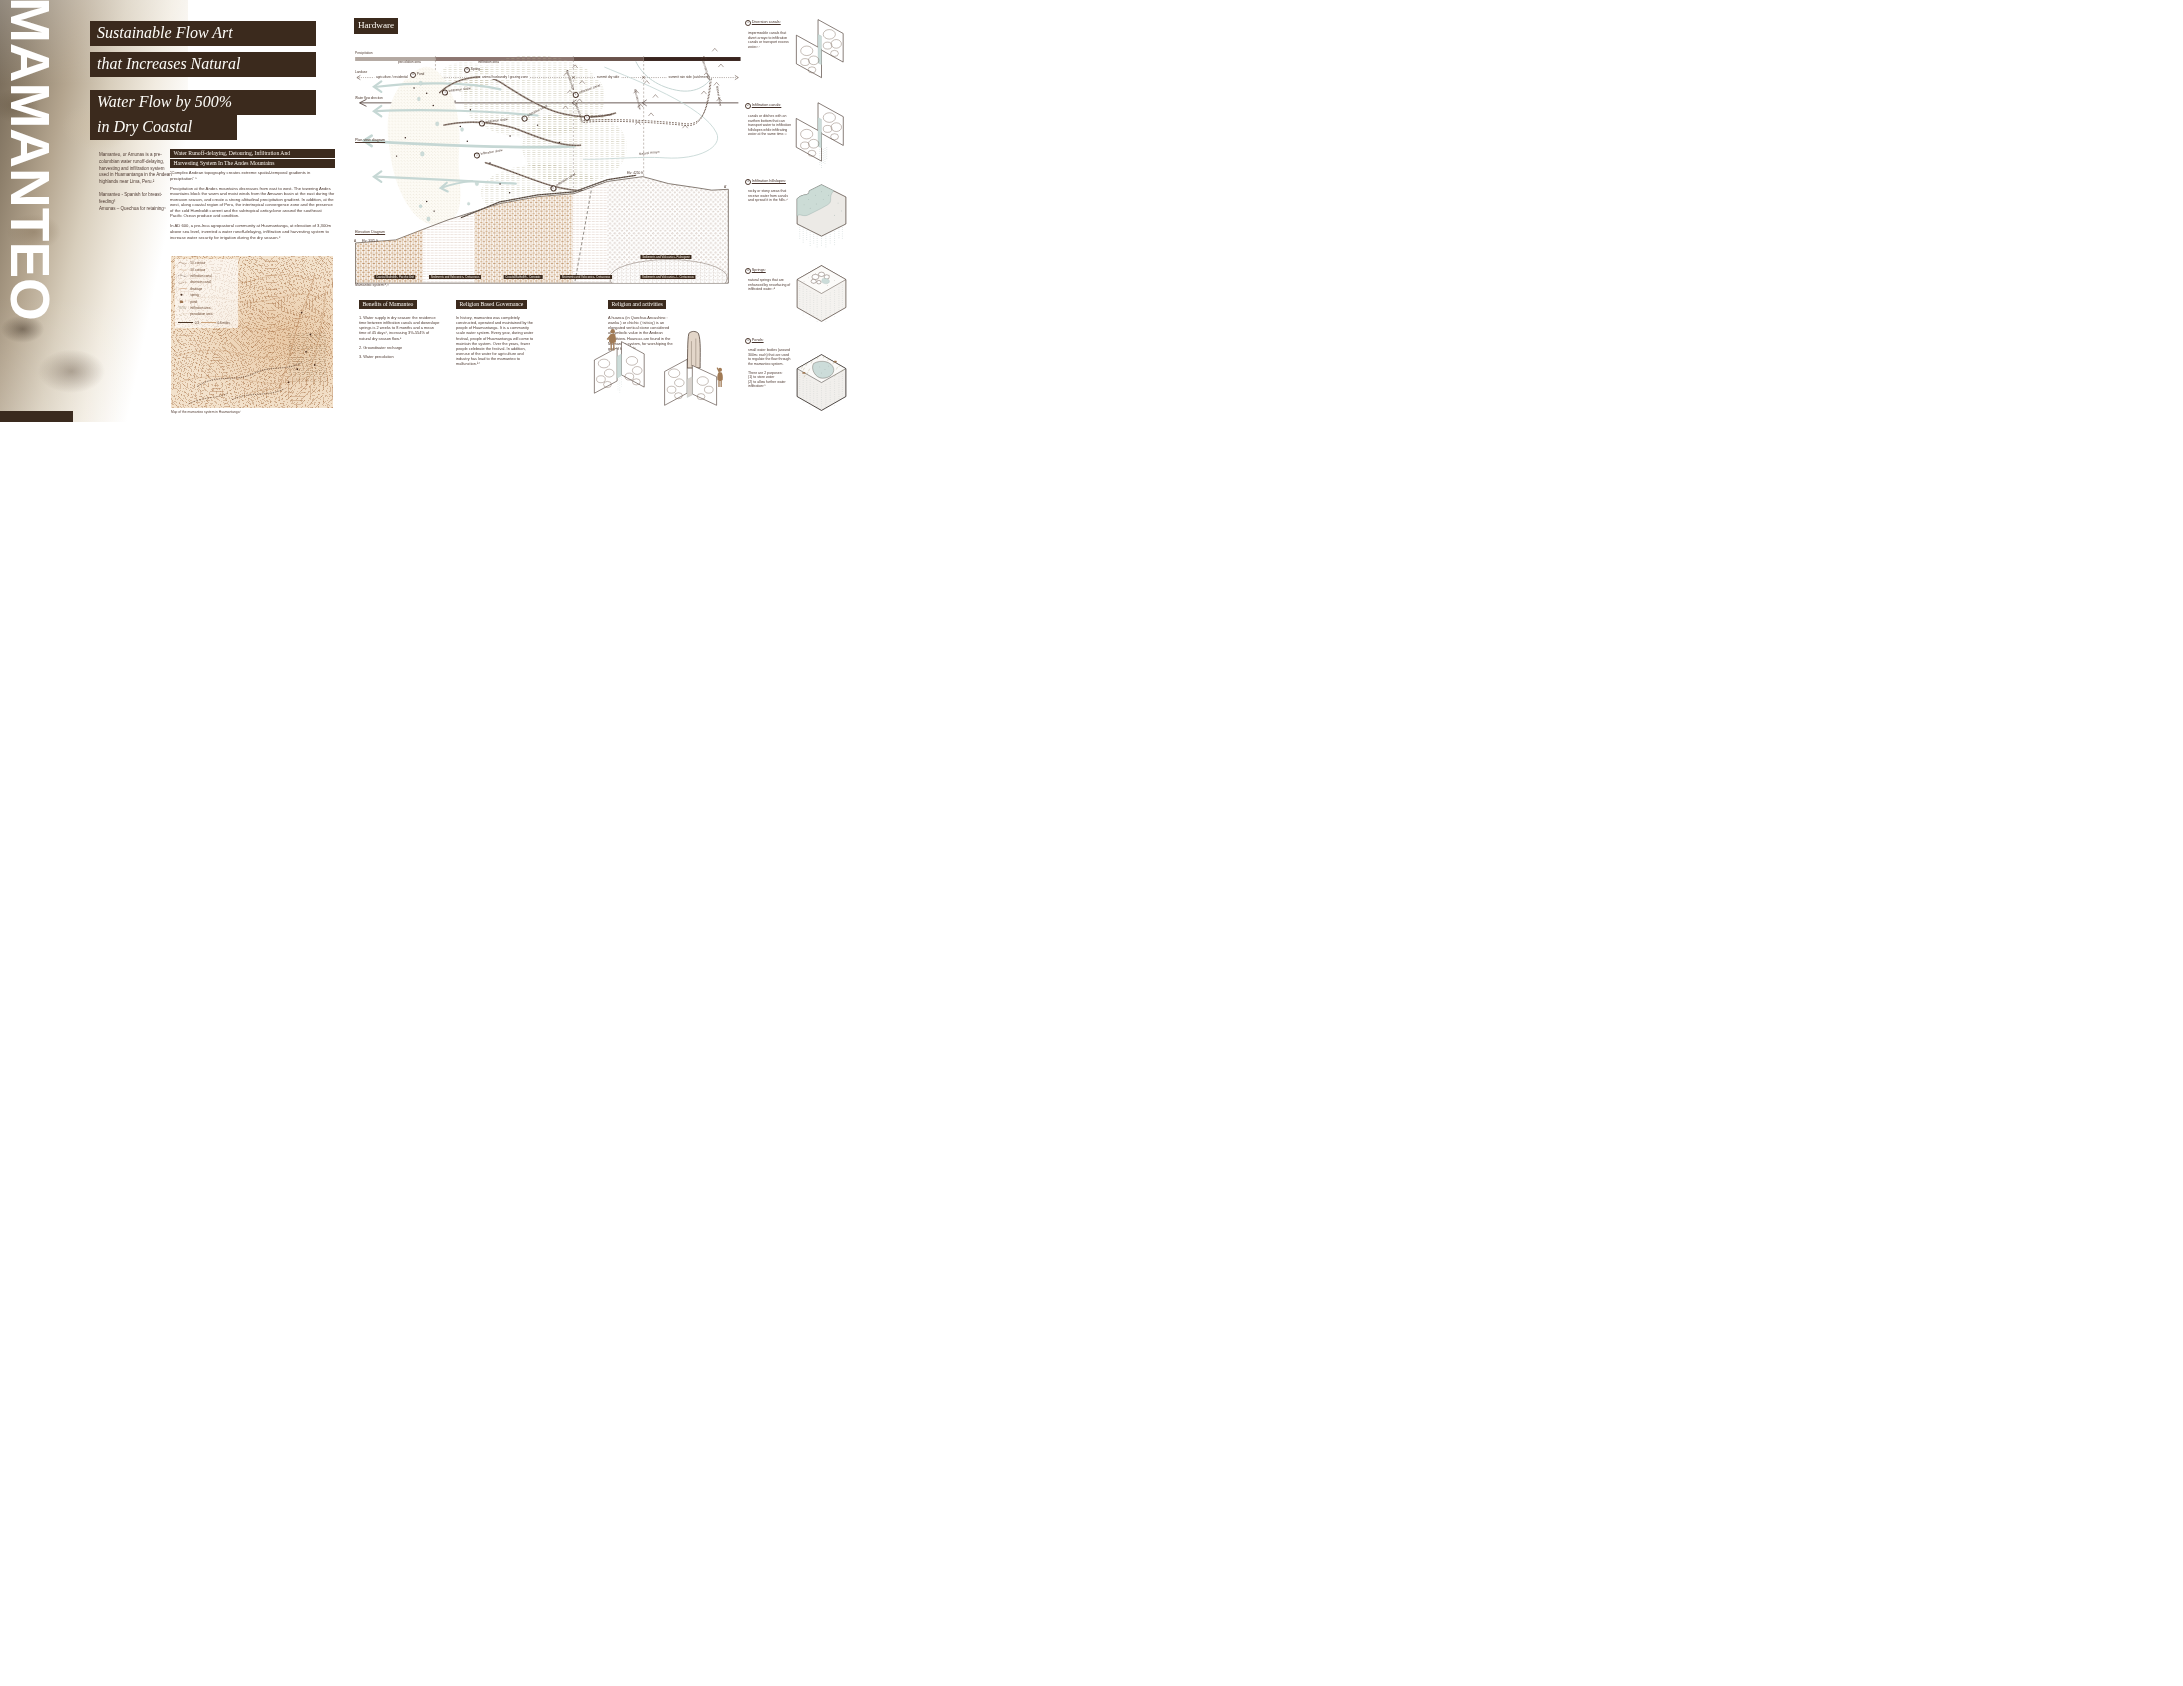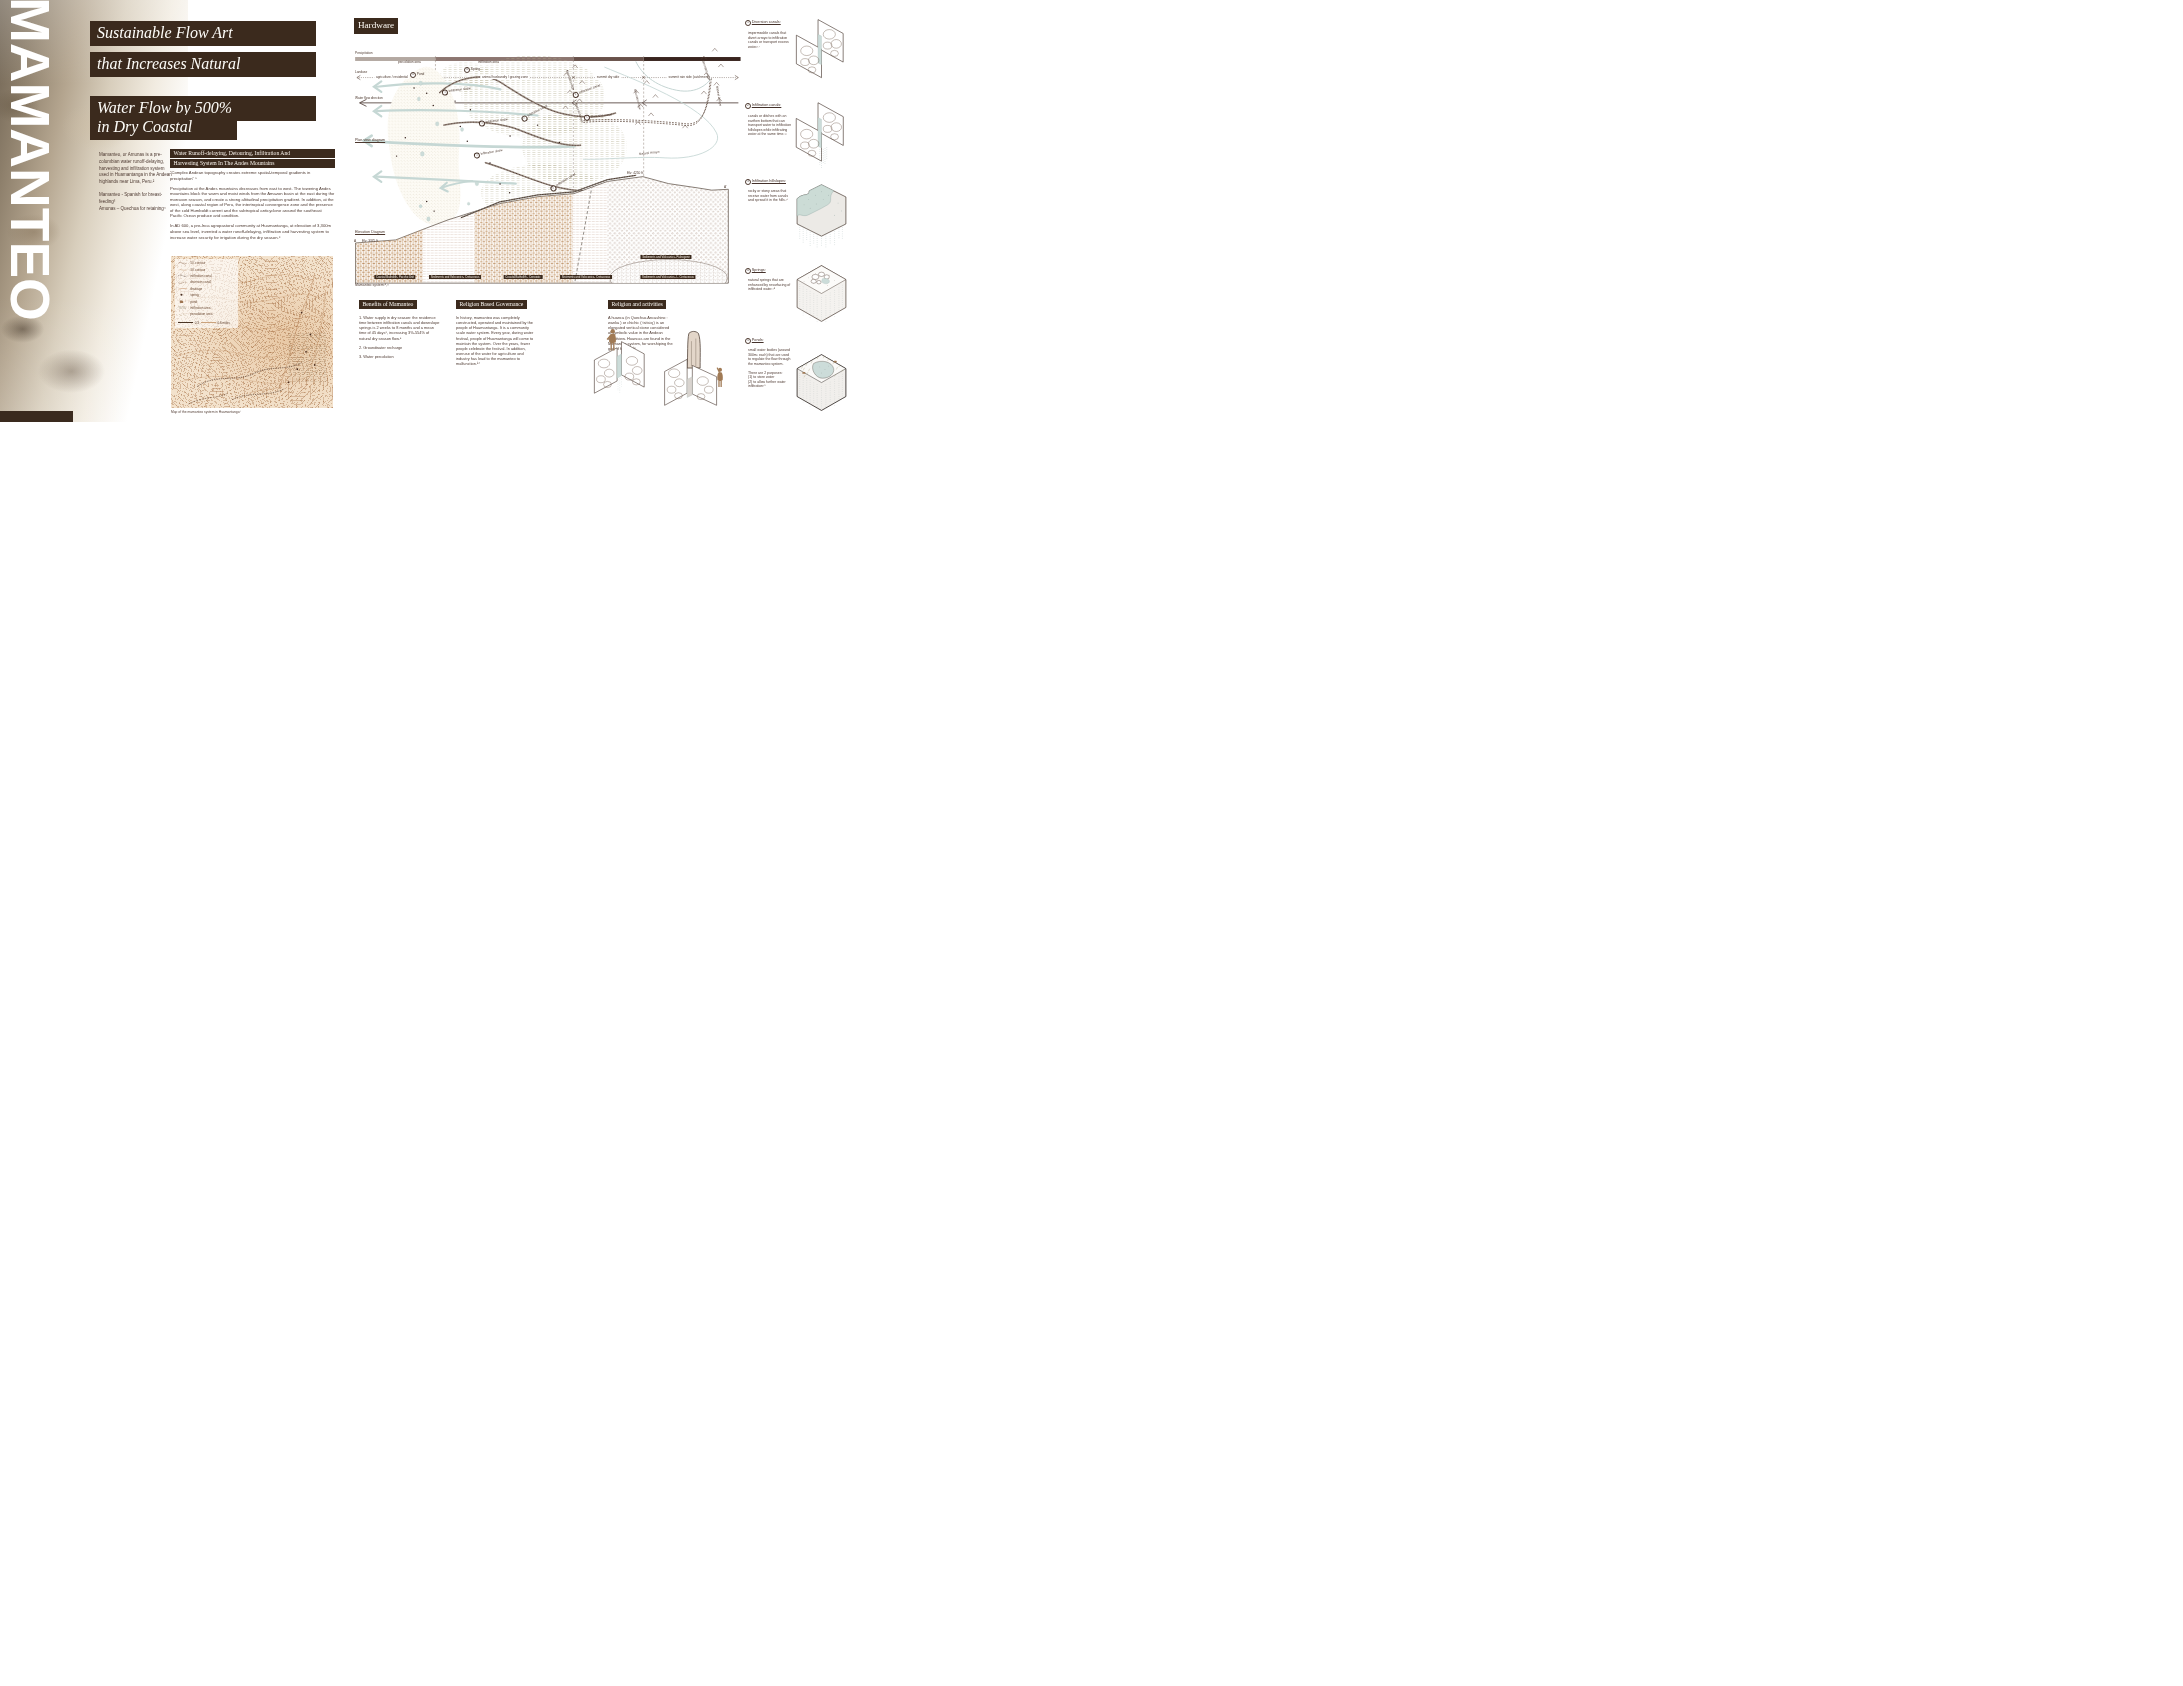--- a/index.html
+++ b/index.html
@@ -75,21 +75,21 @@
 
 <div class="page">
 
   <div class="photo"></div>
   <div class="photo-fade"></div>
   <div class="vtitle">MAMANTEO</div>
   <div class="corner-block"></div>
 
   <div class="tbar" style="top:21.4px;width:211px;">Sustainable Flow Art</div>
   <div class="tbar" style="top:52px;width:211px;">that Increases Natural</div>
-  <div class="tbar" style="top:96px;width:211px;">Water Flow by 500%</div>
+  <div class="tbar" style="top:90px;width:211px;">Water Flow by 500%</div>
   <div class="tbar" style="top:115px;width:132px;">in Dry Coastal</div>
 
   <div class="intro">
     <p>Mamanteo, or Amunas is a pre-columbian water runoff-delaying, harvesting and infiltration system used in Huamantanga in the Andean highlands near Lima, Peru.²</p>
     <p style="margin-bottom:0.9px;">Mamanteo - Spanish for breast-feeding³</p>
     <p>Amunas – Quechua for retaining⁴</p>
   </div>
 
   <div class="ovbar" style="top:149px;">Water Runoff-delaying, Detouring, Infiltration And</div>
   <div class="ovbar" style="top:159px;">Harvesting System In The Andes Mountains</div>

